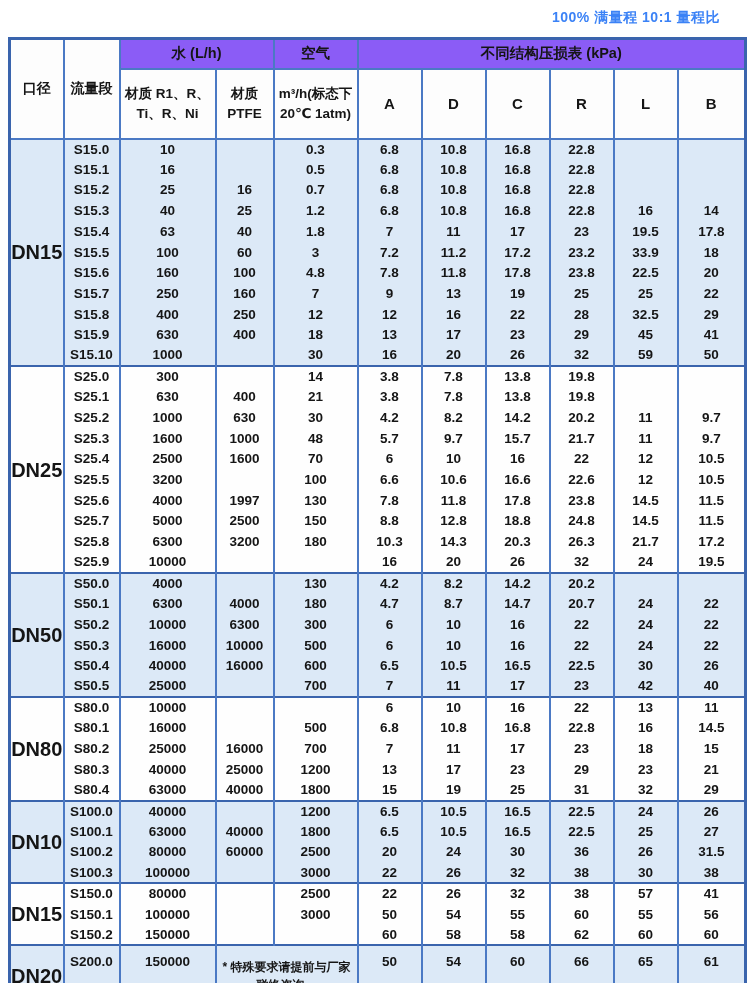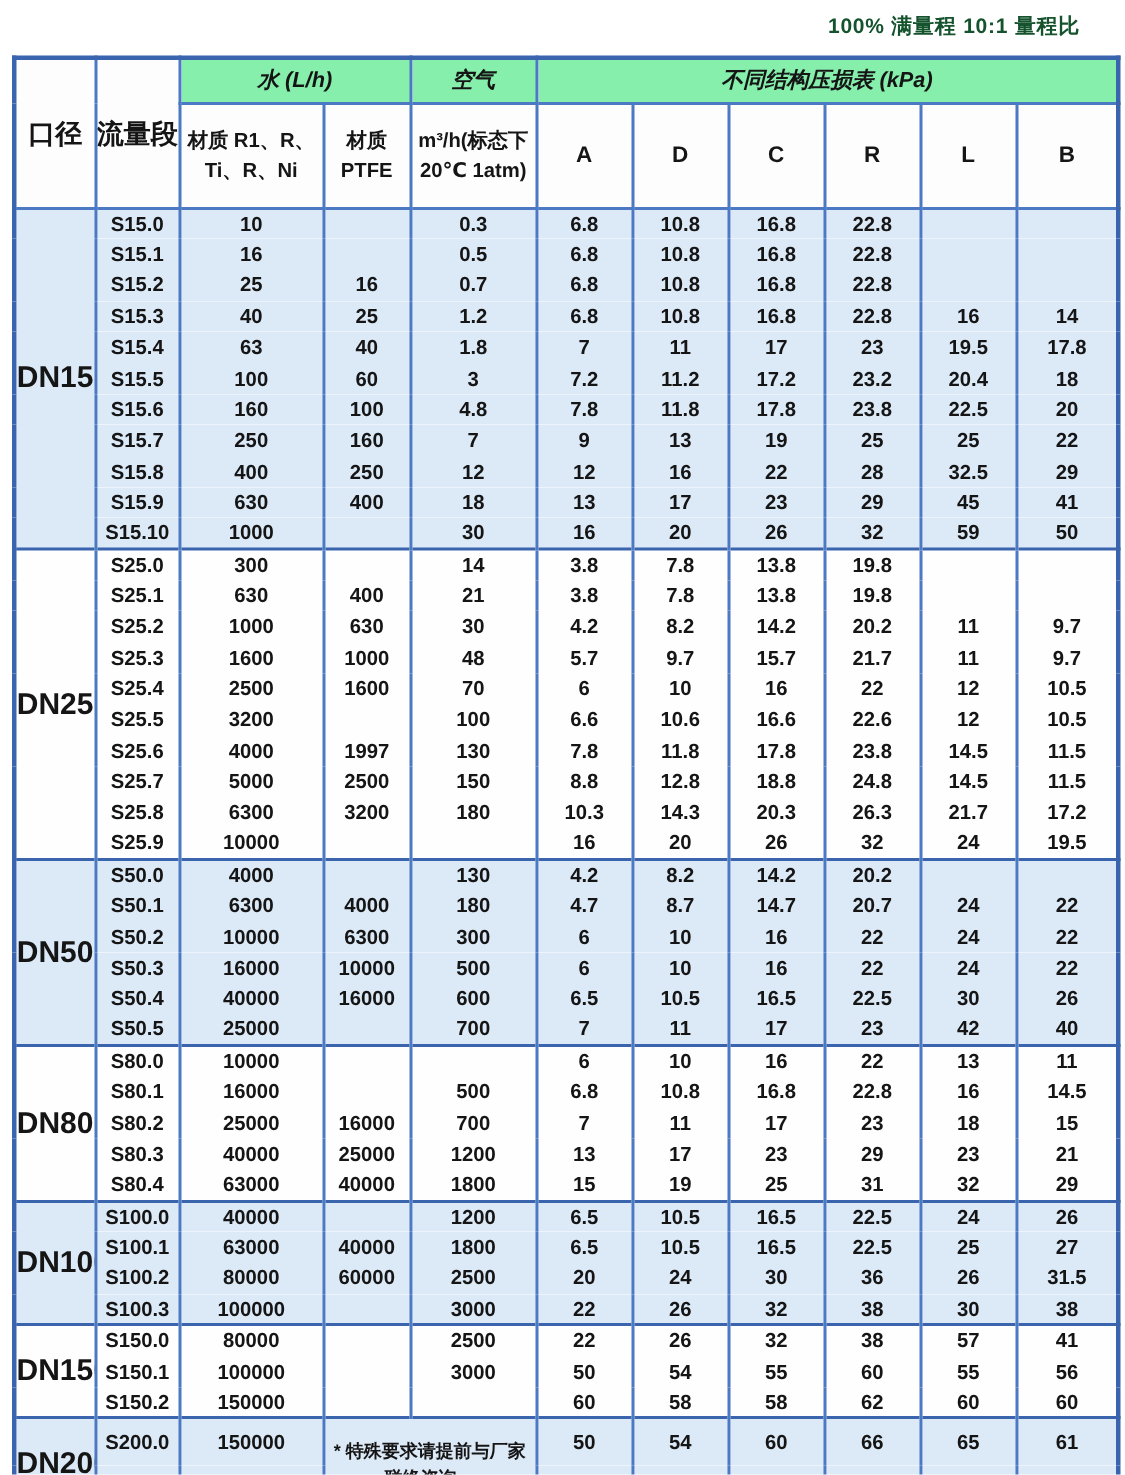--- a/index.html
+++ b/index.html
@@ -3,37 +3,37 @@
 <meta charset="utf-8">
 <style>
   html,body{margin:0;padding:0;}
   body{
     width:750px;height:983px;background:#ffffff;
     font-family:"Liberation Sans","DejaVu Sans",sans-serif;
     color:#151515;position:relative;overflow:hidden;
   }
   .top-note{
     position:absolute;top:9px;right:30px;
-    font-size:14px;font-weight:bold;letter-spacing:.5px;color:#14532d;
+    font-size:14px;font-weight:bold;letter-spacing:.5px;color:#3b82f6;
   }
   table.spec{
     position:absolute;left:8px;top:37px;width:736px;
     border-collapse:collapse;table-layout:fixed;
     border:3px solid #3a64ad;
   }
   th,td{
     border-left:2px solid #4b79c4;border-right:2px solid #4b79c4;
     text-align:center;vertical-align:middle;padding:0;
     font-weight:bold;color:#151515;overflow:hidden;
   }
   thead th{border-top:2px solid #4b79c4;border-bottom:2px solid #4b79c4;}
   thead tr.h1{height:30px;}
   thead tr.h2{height:70px;}
-  th.blu{background:#86efac;font-size:14.5px;font-style:italic;}
-  th.wht{background:#fdfdfd;font-size:18px;}
+  th.blu{background:#8b5cf6;font-size:14.5px;}
+  th.wht{background:#fdfdfd;font-size:14px;}
   th.sub{background:#fdfdfd;font-size:13.5px;line-height:1.45;padding:0 3px;}
   th.colhead{background:#fdfdfd;font-size:15px;}
   tbody{border-top:2px solid #3a64ad;}
   tbody tr{height:20.7px;}
   tbody td{font-size:13.5px;line-height:1;}
   tbody.shaded td{background:#dce9f7;}
   tbody.plain td{background:#fefefe;}
   td.dia{font-size:20px;}
   td.note{font-size:12px;line-height:1.5;padding:12px 5px;}
 </style>
@@ -140,21 +140,21 @@
       </tr>
       <tr>
         <td class="seg">S15.5</td>
         <td>100</td>
         <td>60</td>
         <td>3</td>
         <td>7.2</td>
         <td>11.2</td>
         <td>17.2</td>
         <td>23.2</td>
-        <td>20.4</td>
+        <td>33.9</td>
         <td>18</td>
       </tr>
       <tr>
         <td class="seg">S15.6</td>
         <td>160</td>
         <td>100</td>
         <td>4.8</td>
         <td>7.8</td>
         <td>11.8</td>
         <td>17.8</td>

